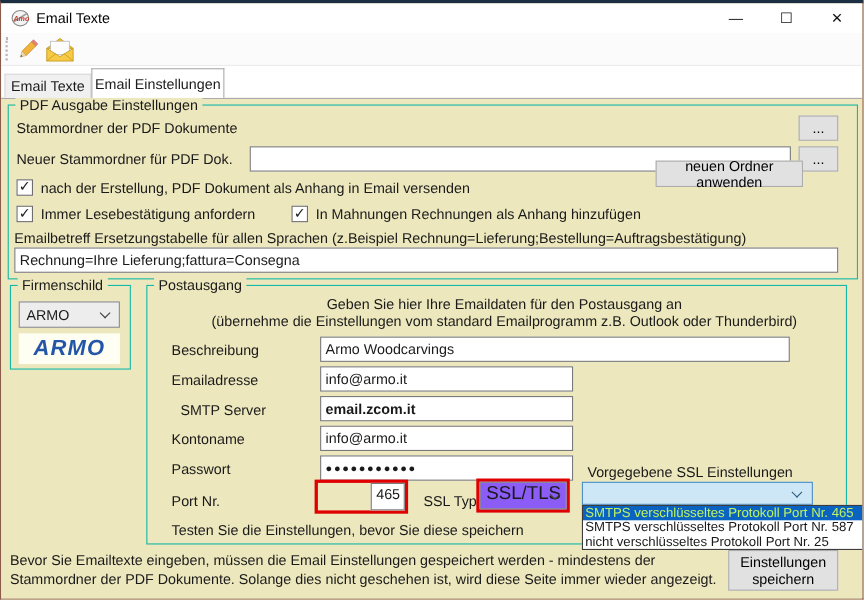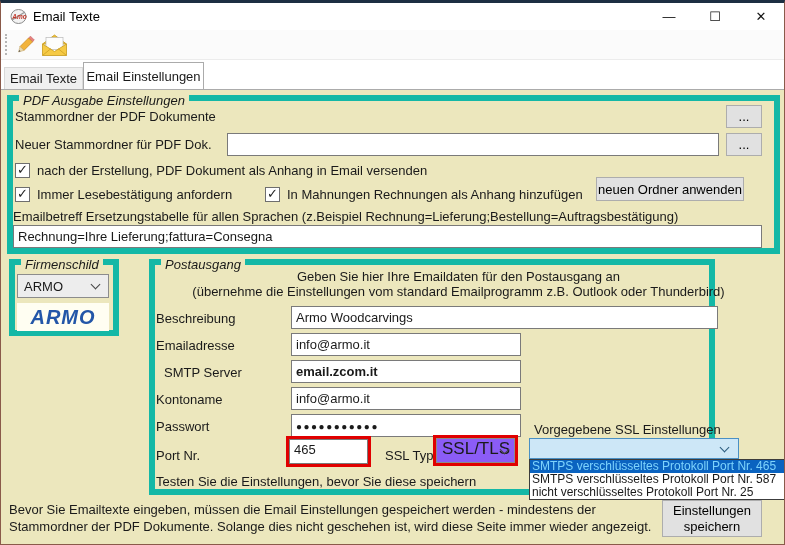--- a/index.html
+++ b/index.html
@@ -29,21 +29,21 @@
   .tab { position:absolute; display:flex; align-items:center; justify-content:center; font-size:13px; }
   .tab-inactive { left:3px; top:7px; width:79px; height:22px; background:#f0f0f0;
                   border:1px solid #d9d9d9; border-bottom:none; z-index:1; }
   .tab-active { left:82px; top:2px; width:121px; height:27px; background:#ffffff;
                 border:1px solid #ababab; border-bottom:none; z-index:3; }
 
   .content { position:absolute; left:0; top:86px; width:100%; height:457px; background:#ece7bd;
              border-top:1px solid #ababab; }
 
   
-  .groupbox { position:absolute; border:6px solid #14b8a6;font-style:italic; }
+  .groupbox { position:absolute; border:1px solid #14b8a6; }
   .gb-legend { position:absolute; top:-8px; left:6px; background:#ece7bd; padding:0 4px;
                font-size:13px; white-space:nowrap; }
 
   .lbl { position:absolute; font-size:13px; white-space:nowrap; }
   .tbox { position:absolute; background:#fff; border:1px solid #7a7a7a; font-size:13px;
           padding:3px 0 0 4px; white-space:nowrap; overflow:hidden; }
   .btn { position:absolute; background:#e1e1e1; border:1px solid #adadad; font-size:13px;
          font-family:inherit; display:flex; align-items:center; justify-content:center; }
 
   .cbrow { position:absolute; display:flex; align-items:center; }
@@ -62,21 +62,21 @@
           font-size:13px; padding:2px 0 0 4px; }
   .red-wrap .inner-combo { width:100%; height:100%; background:#8b5cf6; border:1px solid #8c8c8c;
           font-size:17px; display:flex; align-items:flex-start; padding-left:5px; position:relative; }
 
   .logo-box { position:absolute; background:#fffef2; display:flex; align-items:center; justify-content:center; }
   .logo-text { font-size:20px; font-weight:bold; font-style:italic; color:#2356a8; letter-spacing:1px; }
 
   .combo-focused { position:absolute; background:#cde7f7; border:1px solid #4a90c4; }
   .ddlist { position:absolute; background:#fff; border:1px solid #3c3c3c; z-index:10; }
   .dditem { height:13px; line-height:13px; font-size:12px; padding-left:2px; white-space:nowrap; }
-  .dditem.sel { background:#0a63c0; color:#7dd3fc; }
+  .dditem.sel { background:#0a63c0; color:#bef264; }
 
   .note { position:absolute; font-size:13px; line-height:16.5px; }
   .center-text { position:absolute; text-align:center; font-size:13px; }
 </style>
 </head>
 <body>
 
 <div class="window">
 
   <div class="titlebar">
@@ -132,21 +132,21 @@
   <div class="lbl" style="left:14px; top:134px;">Neuer Stammordner für PDF Dok.</div>
   <div class="tbox" style="left:226px; top:130px; width:492px; height:23px;"></div>
   <button class="btn" style="left:725px; top:130px; width:36px; height:23px;">...</button>
 
   <div class="cbrow" style="left:14px; top:160px;">
     <span class="cbbox">
         <span class="tick">✓</span>
       </span>
     <span class="cbtext">nach der Erstellung,  PDF Dokument als Anhang in Email versenden</span>
   </div>
-  <button class="btn" style="left:595px; top:174px; width:148px; height:24px;">neuen Ordner anwenden</button>
+  <button class="btn" style="left:595px; top:143px; width:134px; height:24px;">neuen Ordner anwenden</button>
 
   <div class="cbrow" style="left:14px; top:184px;">
     <span class="cbbox">
         <span class="tick">✓</span>
       </span>
     <span class="cbtext">Immer Lesebestätigung anfordern</span>
   </div>
   <div class="cbrow" style="left:264px; top:184px;">
     <span class="cbbox">
         <span class="tick">✓</span>
@@ -161,21 +161,21 @@
     <span class="gb-legend">Firmenschild</span>
   </div>
   <div class="combo" style="left:16px; top:271px; width:92px; height:24px;">
     <span>ARMO</span>
     <span class="chev"></span>
   </div>
   <div class="logo-box" style="left:16px; top:300px; width:92px; height:28px;">
     <span class="logo-text">ARMO</span>
   </div>
 
-  <div class="groupbox" style="left:148px; top:256px; width:566px; height:236px;padding-left:30px;">
+  <div class="groupbox" style="left:132px; top:256px; width:637px; height:236px;padding-left:30px;">
     <span class="gb-legend">Postausgang</span>
   </div>
   <div class="center-text" style="left:146px; top:266px; width:623px;">Geben Sie hier Ihre Emaildaten für den Postausgang an</div>
   <div class="center-text" style="left:146px; top:281px; width:623px;">(übernehme die Einstellungen vom standard Emailprogramm z.B. Outlook oder Thunderbird)</div>
 
   <div class="lbl" style="left:155px; top:308px;">Beschreibung</div>
   <div class="tbox" style="left:290px; top:303px; width:427px; height:23px;">Armo Woodcarvings</div>
 
   <div class="lbl" style="left:155px; top:335px;">Emailadresse</div>
   <div class="tbox" style="left:290px; top:330px; width:230px; height:23px;">info@armo.it</div>
@@ -183,21 +183,21 @@
   <div class="lbl" style="left:163px; top:362px;">SMTP Server</div>
   <div class="tbox" style="left:290px; top:357px; width:230px; height:23px;font-weight:bold;">email.zcom.it</div>
 
   <div class="lbl" style="left:155px; top:389px;">Kontoname</div>
   <div class="tbox" style="left:290px; top:384px; width:230px; height:23px;">info@armo.it</div>
 
   <div class="lbl" style="left:155px; top:416px;">Passwort</div>
   <div class="tbox" style="left:290px; top:411px; width:230px; height:23px; font-size:10px; letter-spacing:1.5px; padding-top:6px;">●●●●●●●●●●●</div>
 
   <div class="lbl" style="left:155px; top:445px;">Port Nr.</div>
-  <div class="red-wrap" style="left:285px; top:433px; width:85px; height:31px;">
+  <div class="red-wrap" style="left:285px; top:433px; width:85px; height:31px;padding-left:48px;">
     <div class="inner-tbox">465</div>
   </div>
 
   <div class="lbl" style="left:384px; top:445px;">SSL Typ</div>
   <div class="red-wrap" style="left:432px; top:432px; width:85px; height:31px;">
     <div class="inner-combo">
       <span>SSL/TLS</span>
       <span class="chev" style="right:6px;"></span>
     </div>
   </div>

